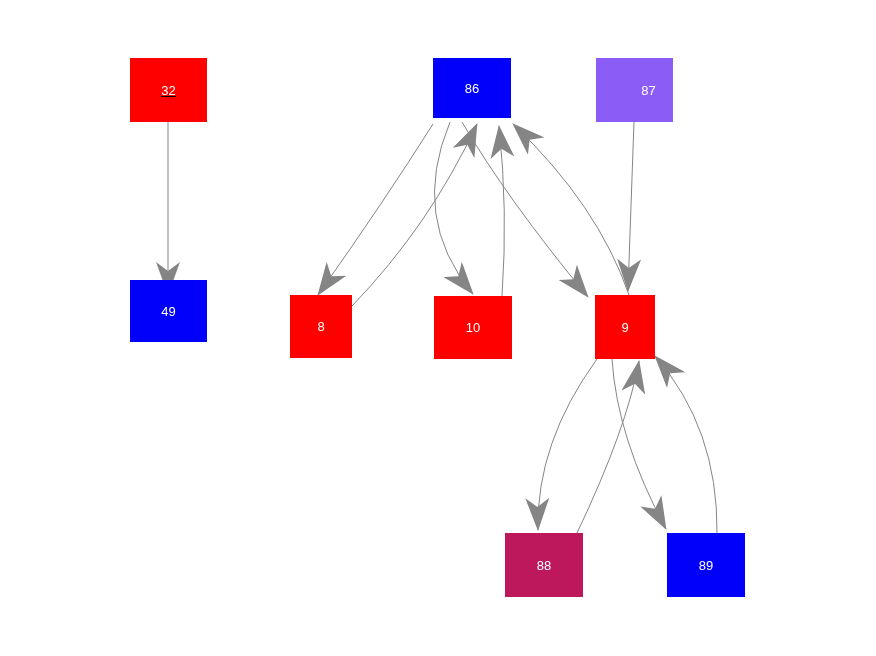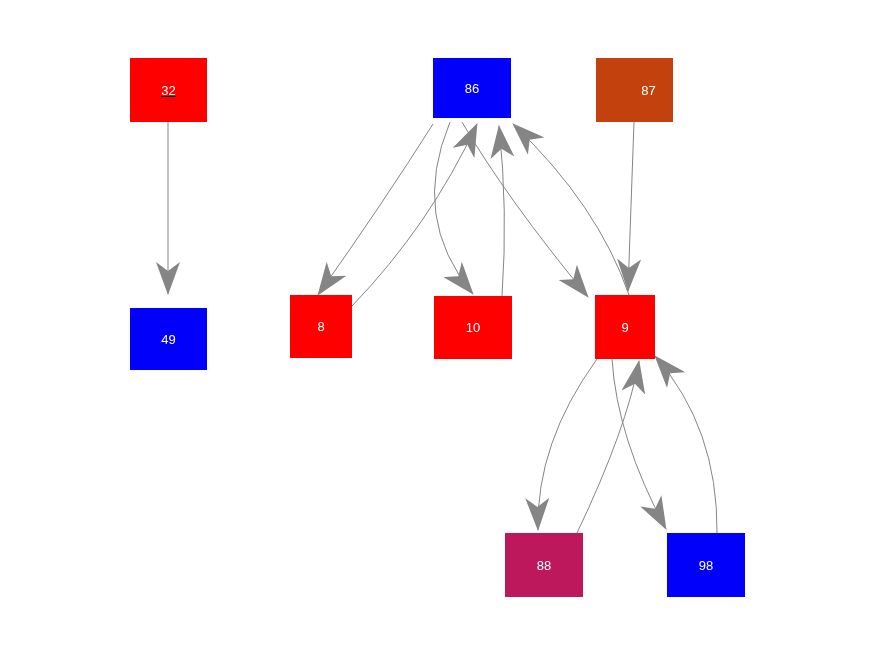--- a/index.html
+++ b/index.html
@@ -66,35 +66,35 @@
         <path d="M717,533 Q718,428 655,356" class="edge" marker-end="url(#arrowhead)"></path>
       </g>
   </svg>
   <div id="nodes-group">
       <div class="node" style="left: 130px; top: 58px; width: 77px; height: 64px; background: rgb(255, 0, 0); text-decoration: underline;">
         <span>32</span>
       </div>
       <div class="node" style="left: 433px; top: 58px; width: 78px; height: 60px; background: rgb(0, 0, 251);">
         <span>86</span>
       </div>
-      <div class="node" style="left: 596px; top: 58px; width: 77px; height: 64px; background: #c2410c; padding-left: 28px;">
+      <div class="node" style="left: 596px; top: 58px; width: 77px; height: 64px; background: #8b5cf6; padding-left: 28px;">
         <span>87</span>
       </div>
-      <div class="node" style="left: 130px; top: 308px; width: 77px; height: 62px; background: rgb(0, 0, 251);">
+      <div class="node" style="left: 130px; top: 280px; width: 77px; height: 62px; background: rgb(0, 0, 251);">
         <span>49</span>
       </div>
       <div class="node" style="left: 290px; top: 295px; width: 62px; height: 63px; background: rgb(255, 0, 0);">
         <span>8</span>
       </div>
       <div class="node" style="left: 434px; top: 296px; width: 78px; height: 63px; background: rgb(255, 0, 0);">
         <span>10</span>
       </div>
       <div class="node" style="left: 595px; top: 295px; width: 60px; height: 64px; background: rgb(255, 0, 0);">
         <span>9</span>
       </div>
       <div class="node" style="left: 505px; top: 533px; width: 78px; height: 64px; background: #be185d;">
         <span>88</span>
       </div>
       <div class="node" style="left: 667px; top: 533px; width: 78px; height: 64px; background: rgb(0, 0, 251);">
-        <span>98</span>
+        <span>89</span>
       </div>
     </div>
 </div>
 
 </body></html>

